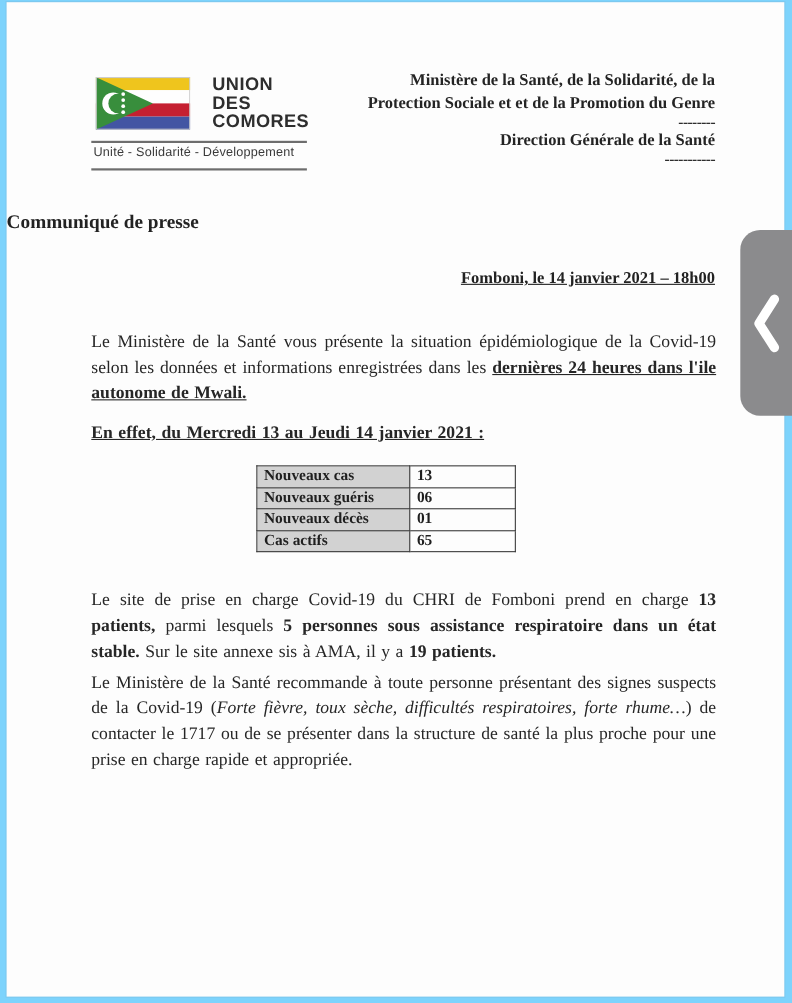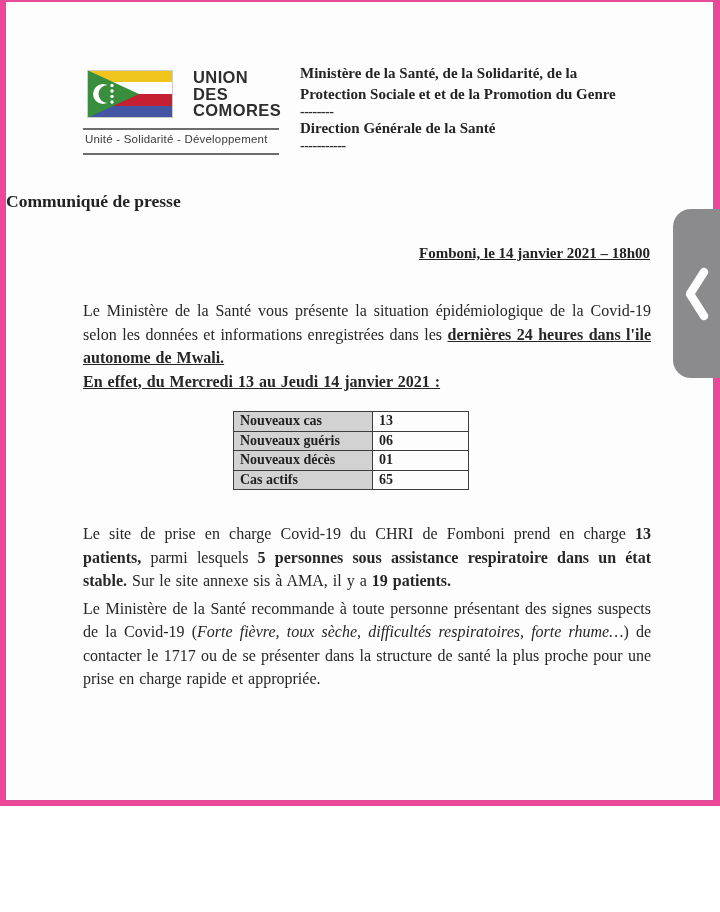--- a/index.html
+++ b/index.html
@@ -1,21 +1,21 @@
 <!DOCTYPE html>
 <html lang="fr"><head>
 <meta charset="utf-8">
 <style>
   * { margin:0; padding:0; box-sizing:border-box; }
   html,body { width:720px; height:912px; }
   body { font-family:"Liberation Serif","DejaVu Serif",serif; }
 
   .stage {
-    position:relative; width:720px; height:806px;
-    background:#ec4899; overflow:hidden;
+    position:relative; width:720px; height:912px;
+    background:#7dd3fc; overflow:hidden;
   }
 
   .doc-page {
     position:absolute; left:6px; top:2px; right:7px; bottom:6px;
     background:#fdfdfd;
     box-shadow:0 0 0 1px rgba(120,120,140,.12);
     color:#262626;
   }
 
   
@@ -32,21 +32,21 @@
   .rule-bottom { top:85px; }
   .motto {
     position:absolute; left:2px; top:65px; width:196px;
     font-family:"Liberation Sans","DejaVu Sans",sans-serif;
     font-size:11.5px; color:#3a3a3a; letter-spacing:.2px; white-space:nowrap;
   }
 
   
   .ministry-block {
     position:absolute; left:294px; top:61px; width:350px;
-    text-align:left; font-weight:bold; font-size:15px; line-height:21px;
+    text-align:right; font-weight:bold; font-size:15px; line-height:21px;
     color:#242424;
   }
   .dash-line { line-height:13px; font-size:14px; letter-spacing:-.5px; color:#2e2e2e; }
 
   
   .doc-title {
     position:absolute; left:0; top:189px; width:100%;
     text-align:left; font-weight:bold; font-size:17.5px; color:#222;
   }
   .dateline {
@@ -55,21 +55,21 @@
     text-decoration:underline;
     text-align:right;
   }
 
   
   .doc-body { position:absolute; left:77px; top:297px; width:568px; }
   .para {
     font-size:16px; line-height:23.5px; text-align:justify; color:#262626;
     word-spacing:1px;
   }
-  .para-en-effet { margin-top:0; }
+  .para-en-effet { margin-top:12px; }
   .para-site { margin-top:32px; }
   .para-recommande { margin-top:4px;font-family:Liberation Serif, serif; }
   .para-enfin { margin-top:5px; }
   .b { font-weight:bold; }
   .i { font-style:italic; }
   .u { text-decoration:underline; }
 
   
   .stats-table {
     margin:18px 0 0 150px;

